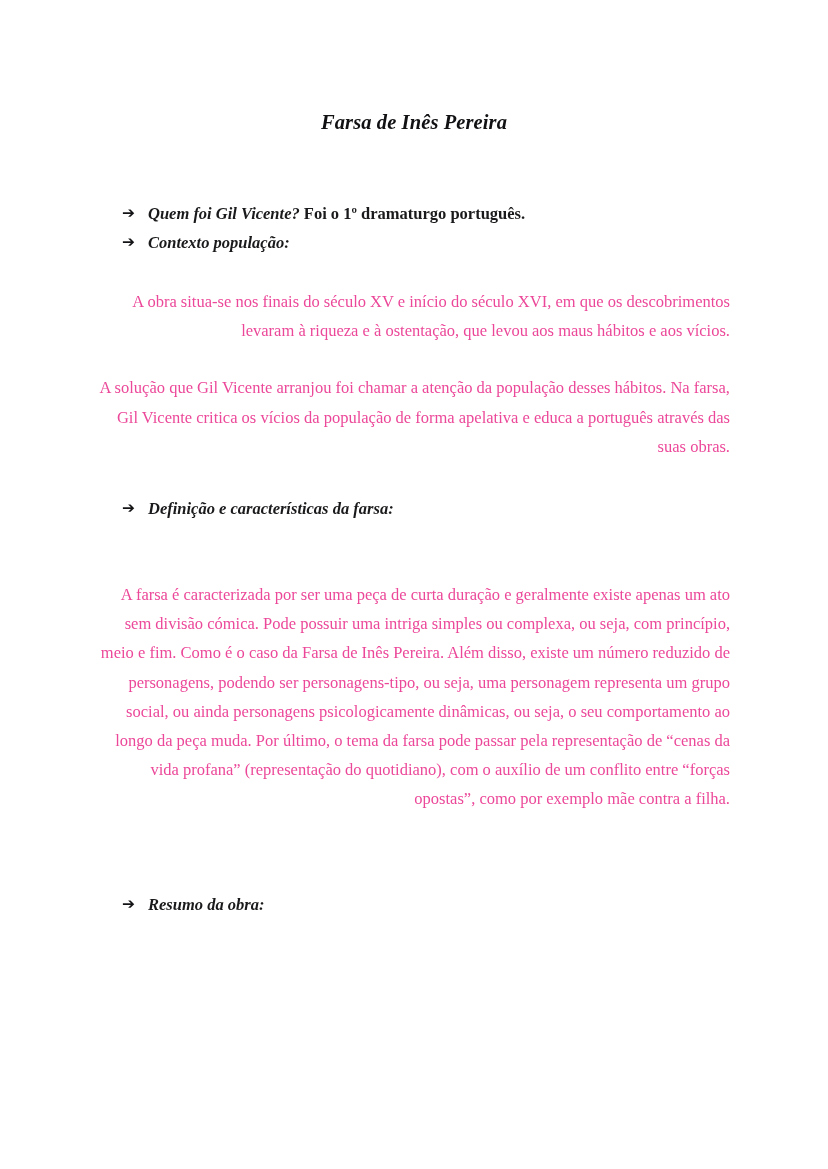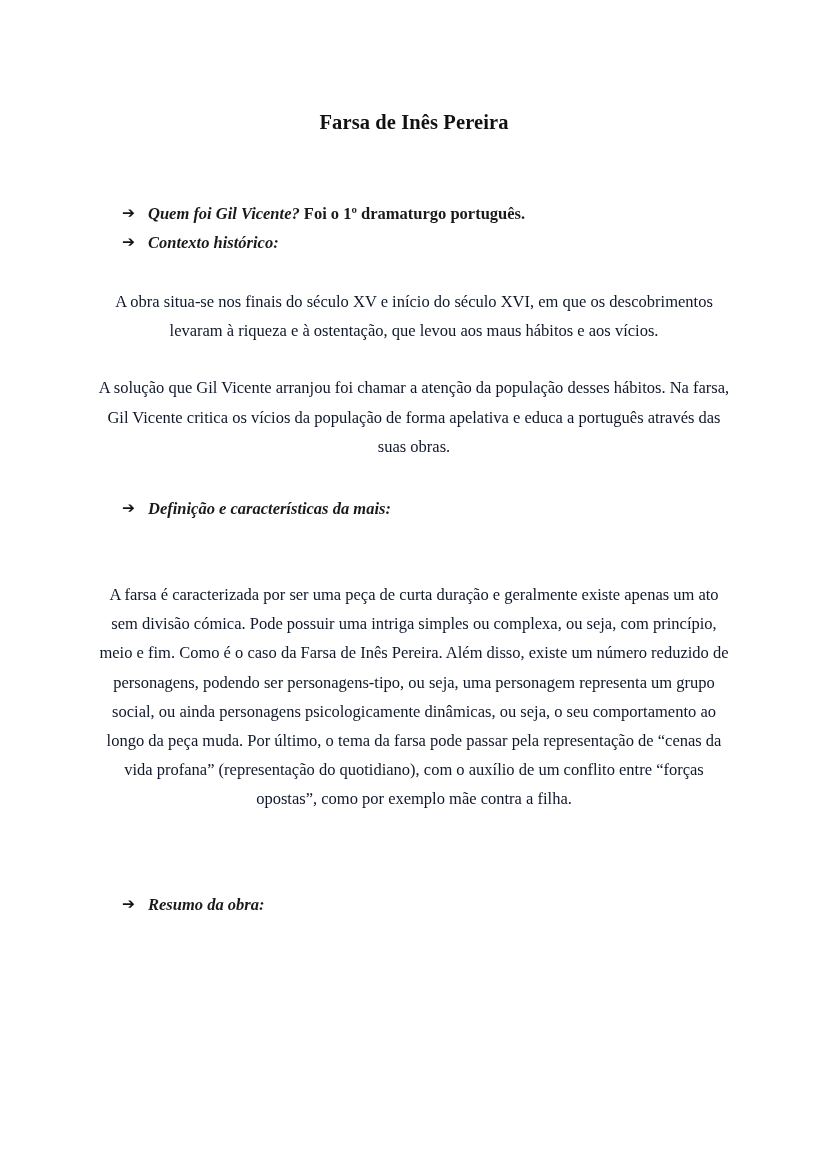--- a/index.html
+++ b/index.html
@@ -32,20 +32,21 @@
     top: 0;
     width: 632px;
   }
 
   
   .doc-title {
     margin: 0;
     padding-top: 104px;
     text-align: center;
     font-weight: bold;
+    font-style: italic;
     font-size: 20.5px;
     line-height: 37px;
     letter-spacing: 0.1px;
     color: #111114;
   }
   .doc-title .title-line {
     display: block;
   }
 
   
@@ -74,22 +75,22 @@
   .bullet .rest {
     font-weight: bold;
     font-style: normal;
   }
 
   
   .para {
     margin: 0;
     font-size: 16.5px;
     line-height: 29.2px;
-    text-align: center;
-    color: #0f172a;
+    text-align: right;
+    color: #ec4899;
   }
 
   
   .gap-title-to-bullets { height: 58px; }
   .gap-bullets-to-p1    { height: 30px; }
   .gap-p1-to-p2         { height: 28px; }
   .gap-p2-to-bullet3    { height: 33px; }
   .gap-bullet3-to-p3    { height: 29px; }
   .gap-p3-to-p4         { height: 28px; }
   .gap-p4-to-bullet4    { height: 76px; }
@@ -106,36 +107,36 @@
 
     <div class="gap-title-to-bullets"></div>
 
     <div class="bullet">
       <span class="arrow">➔</span>
       <span class="lead">Quem foi Gil Vicente?</span><span class="rest"> Foi o 1º dramaturgo português.</span>
     </div>
 
     <div class="bullet">
       <span class="arrow">➔</span>
-      <span class="lead">Contexto histórico:</span>
+      <span class="lead">Contexto população:</span>
     </div>
 
     <div class="gap-bullets-to-p1"></div>
 
     <p class="para">A obra situa-se nos finais do século XV e início do século XVI, em que os descobrimentos levaram à riqueza e à ostentação, que levou aos maus hábitos e aos vícios.</p>
 
     <div class="gap-p1-to-p2"></div>
 
     <p class="para">A solução que Gil Vicente arranjou foi chamar a atenção da população desses hábitos. Na farsa, Gil Vicente critica os vícios da população de forma apelativa e educa a português através das suas obras.</p>
 
     <div class="gap-p2-to-bullet3"></div>
 
     <div class="bullet">
       <span class="arrow">➔</span>
-      <span class="lead">Definição e características da mais:</span>
+      <span class="lead">Definição e características da farsa:</span>
     </div>
 
     <div class="gap-bullet3-to-p3"></div>
 
 
     <div class="gap-p3-to-p4"></div>
 
     <p class="para">A farsa é caracterizada por ser uma peça de curta duração e geralmente existe apenas um ato sem divisão cómica. Pode possuir uma intriga simples ou complexa, ou seja, com princípio, meio e fim. Como é o caso da Farsa de Inês Pereira. Além disso, existe um número reduzido de personagens, podendo ser personagens-tipo, ou seja, uma personagem representa um grupo social, ou ainda personagens psicologicamente dinâmicas, ou seja, o seu comportamento ao longo da peça muda. Por último, o tema da farsa pode passar pela representação de “cenas da vida profana” (representação do quotidiano), com o auxílio de um conflito entre “forças opostas”, como por exemplo mãe contra a filha.</p>
 
     <div class="gap-p4-to-bullet4"></div>

